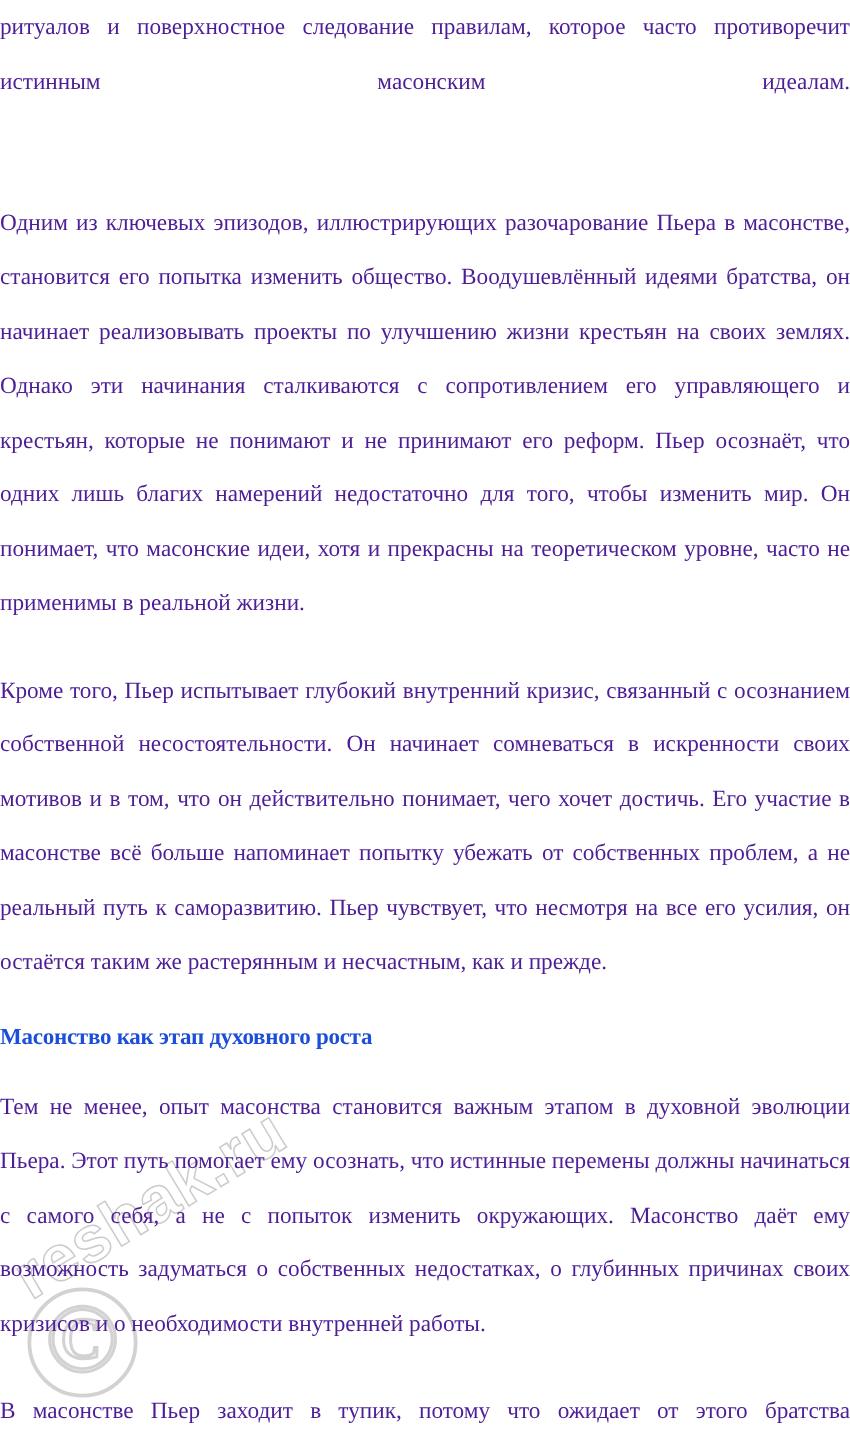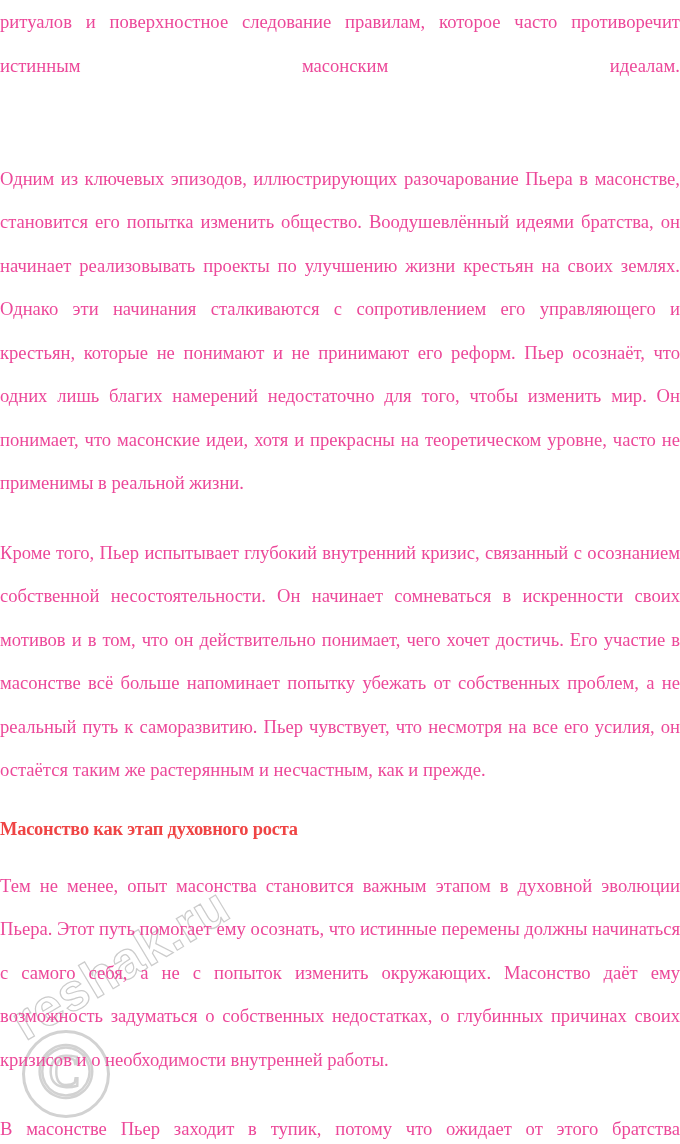--- a/index.html
+++ b/index.html
@@ -80,21 +80,21 @@
     padding: 0;
   }
 
   p.para {
     margin: 0;
     padding: 0 0 0 0;
     font-size: 18.6px;
     line-height: 43.5px;
     text-align: justify;
     text-justify: inter-word;
-    color: #ec4899;
+    color: #4c1d95;
     width: 680px;
     box-sizing: border-box;
   }
 
   
   .para.stretch::after {
     content: "";
     display: inline-block;
     width: 100%;
   }
@@ -102,21 +102,21 @@
   .gap-para { height: 26px; }
   .gap-head-top { height: 22px; }
   .gap-head-bot { height: 20px; }
 
   h2.heading {
     margin: 0;
     font-size: 18.4px;
     line-height: 30px;
     font-weight: 700;
     text-align: left;
-    color: #ef4444;
+    color: #1d4ed8;
     letter-spacing: -0.2px;
   }
 </style>
 </head>
 <body>
 
 <div class="page">
 
   <div class="watermark">
     <div class="wm-text">reshak.ru</div>

